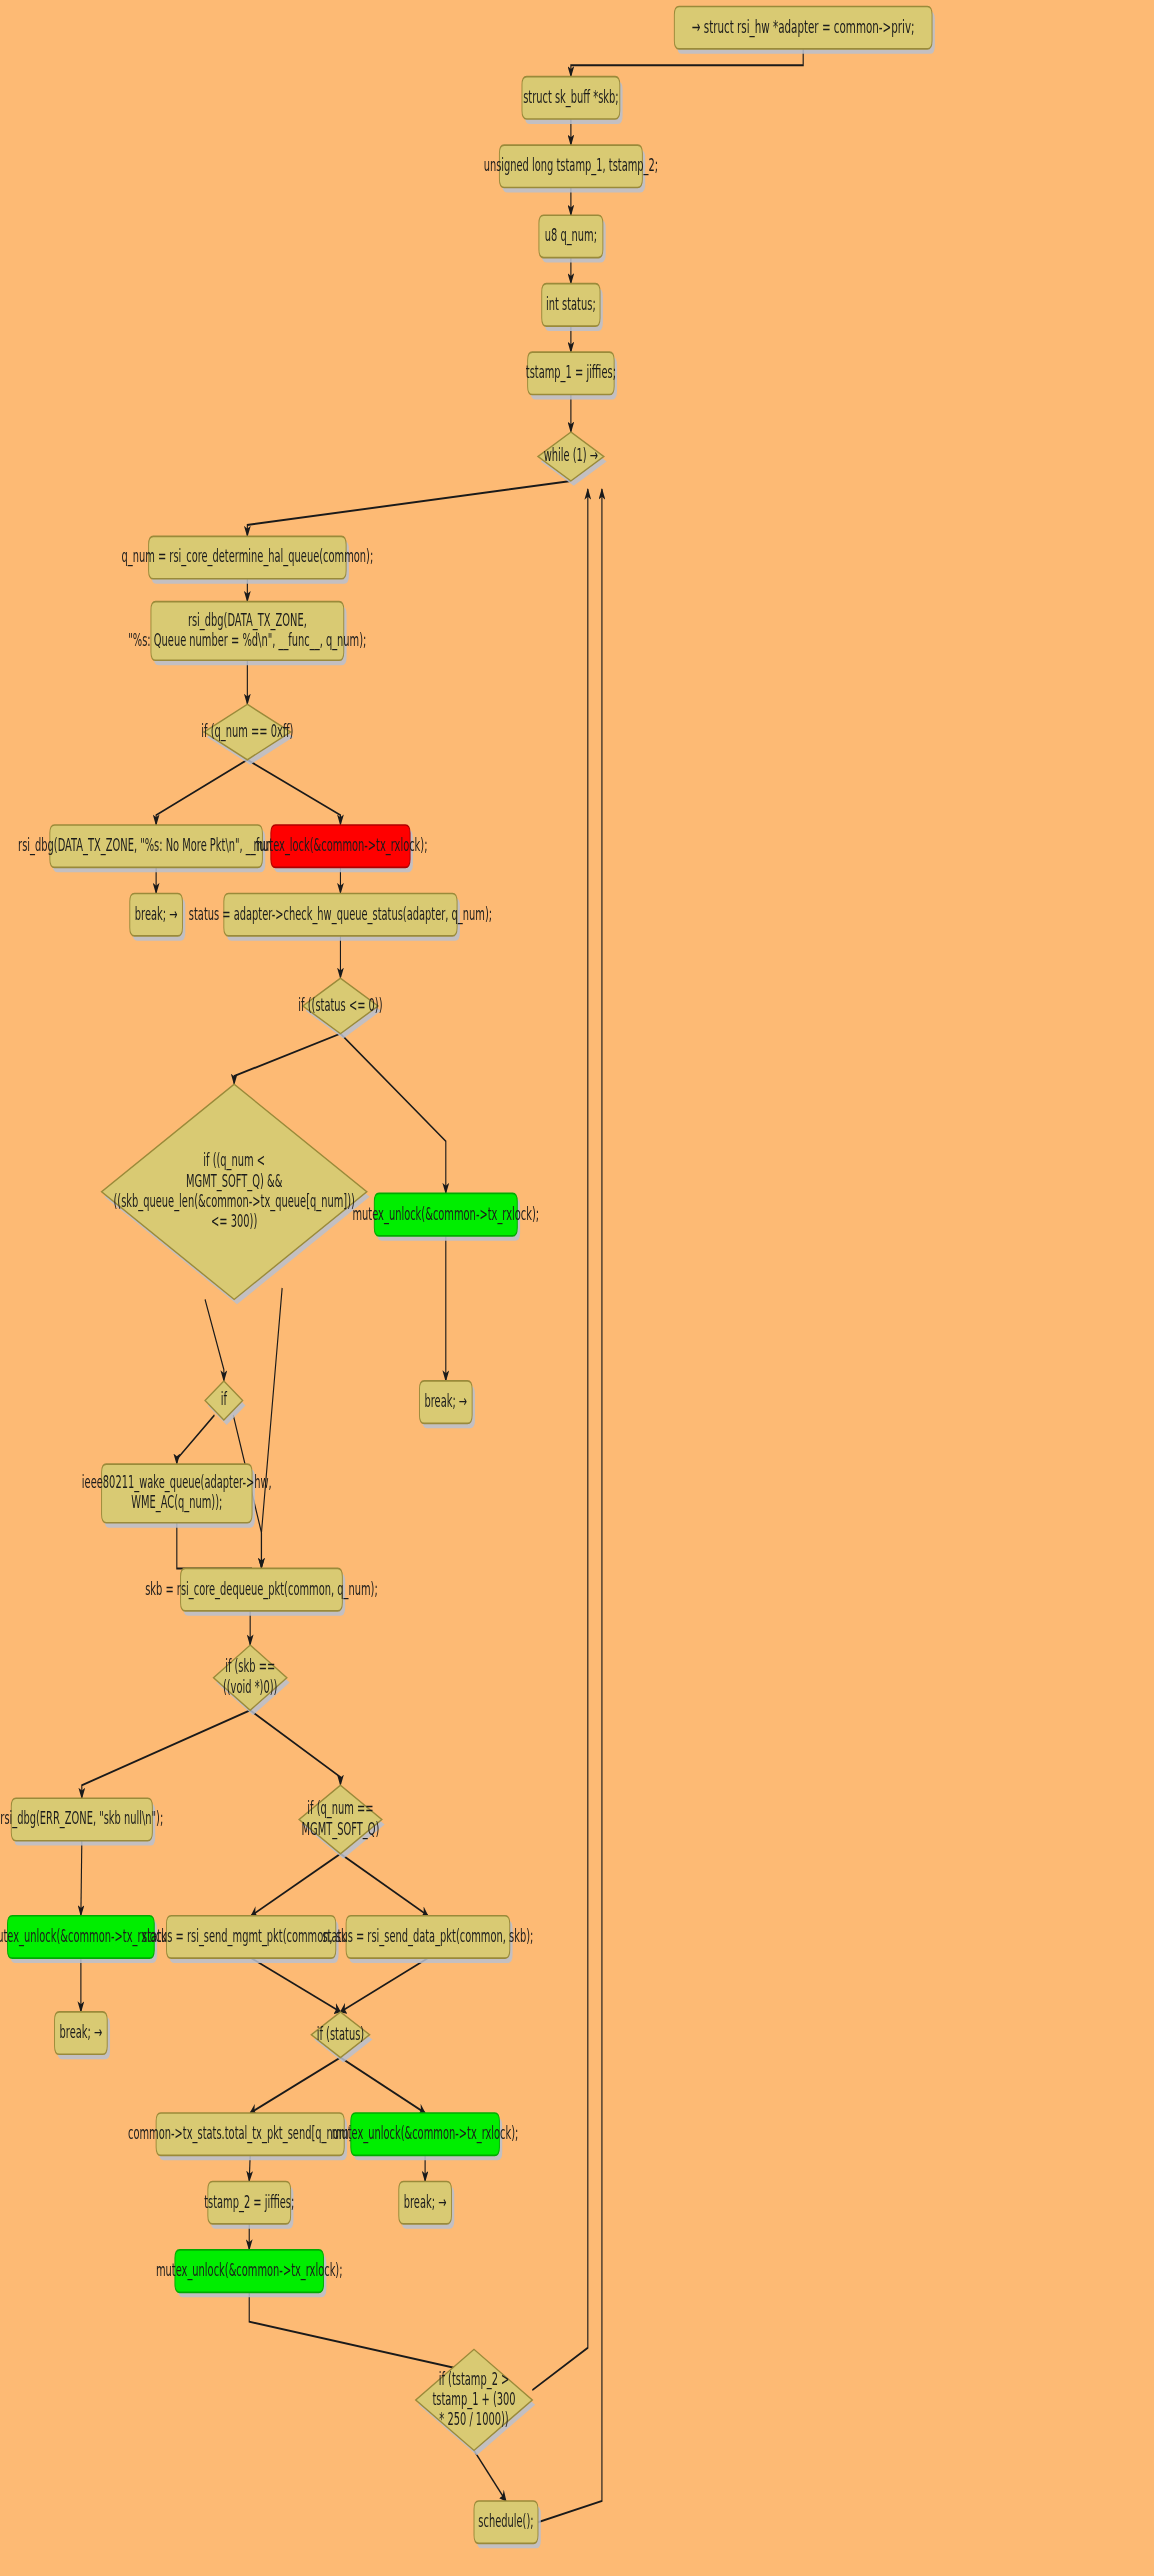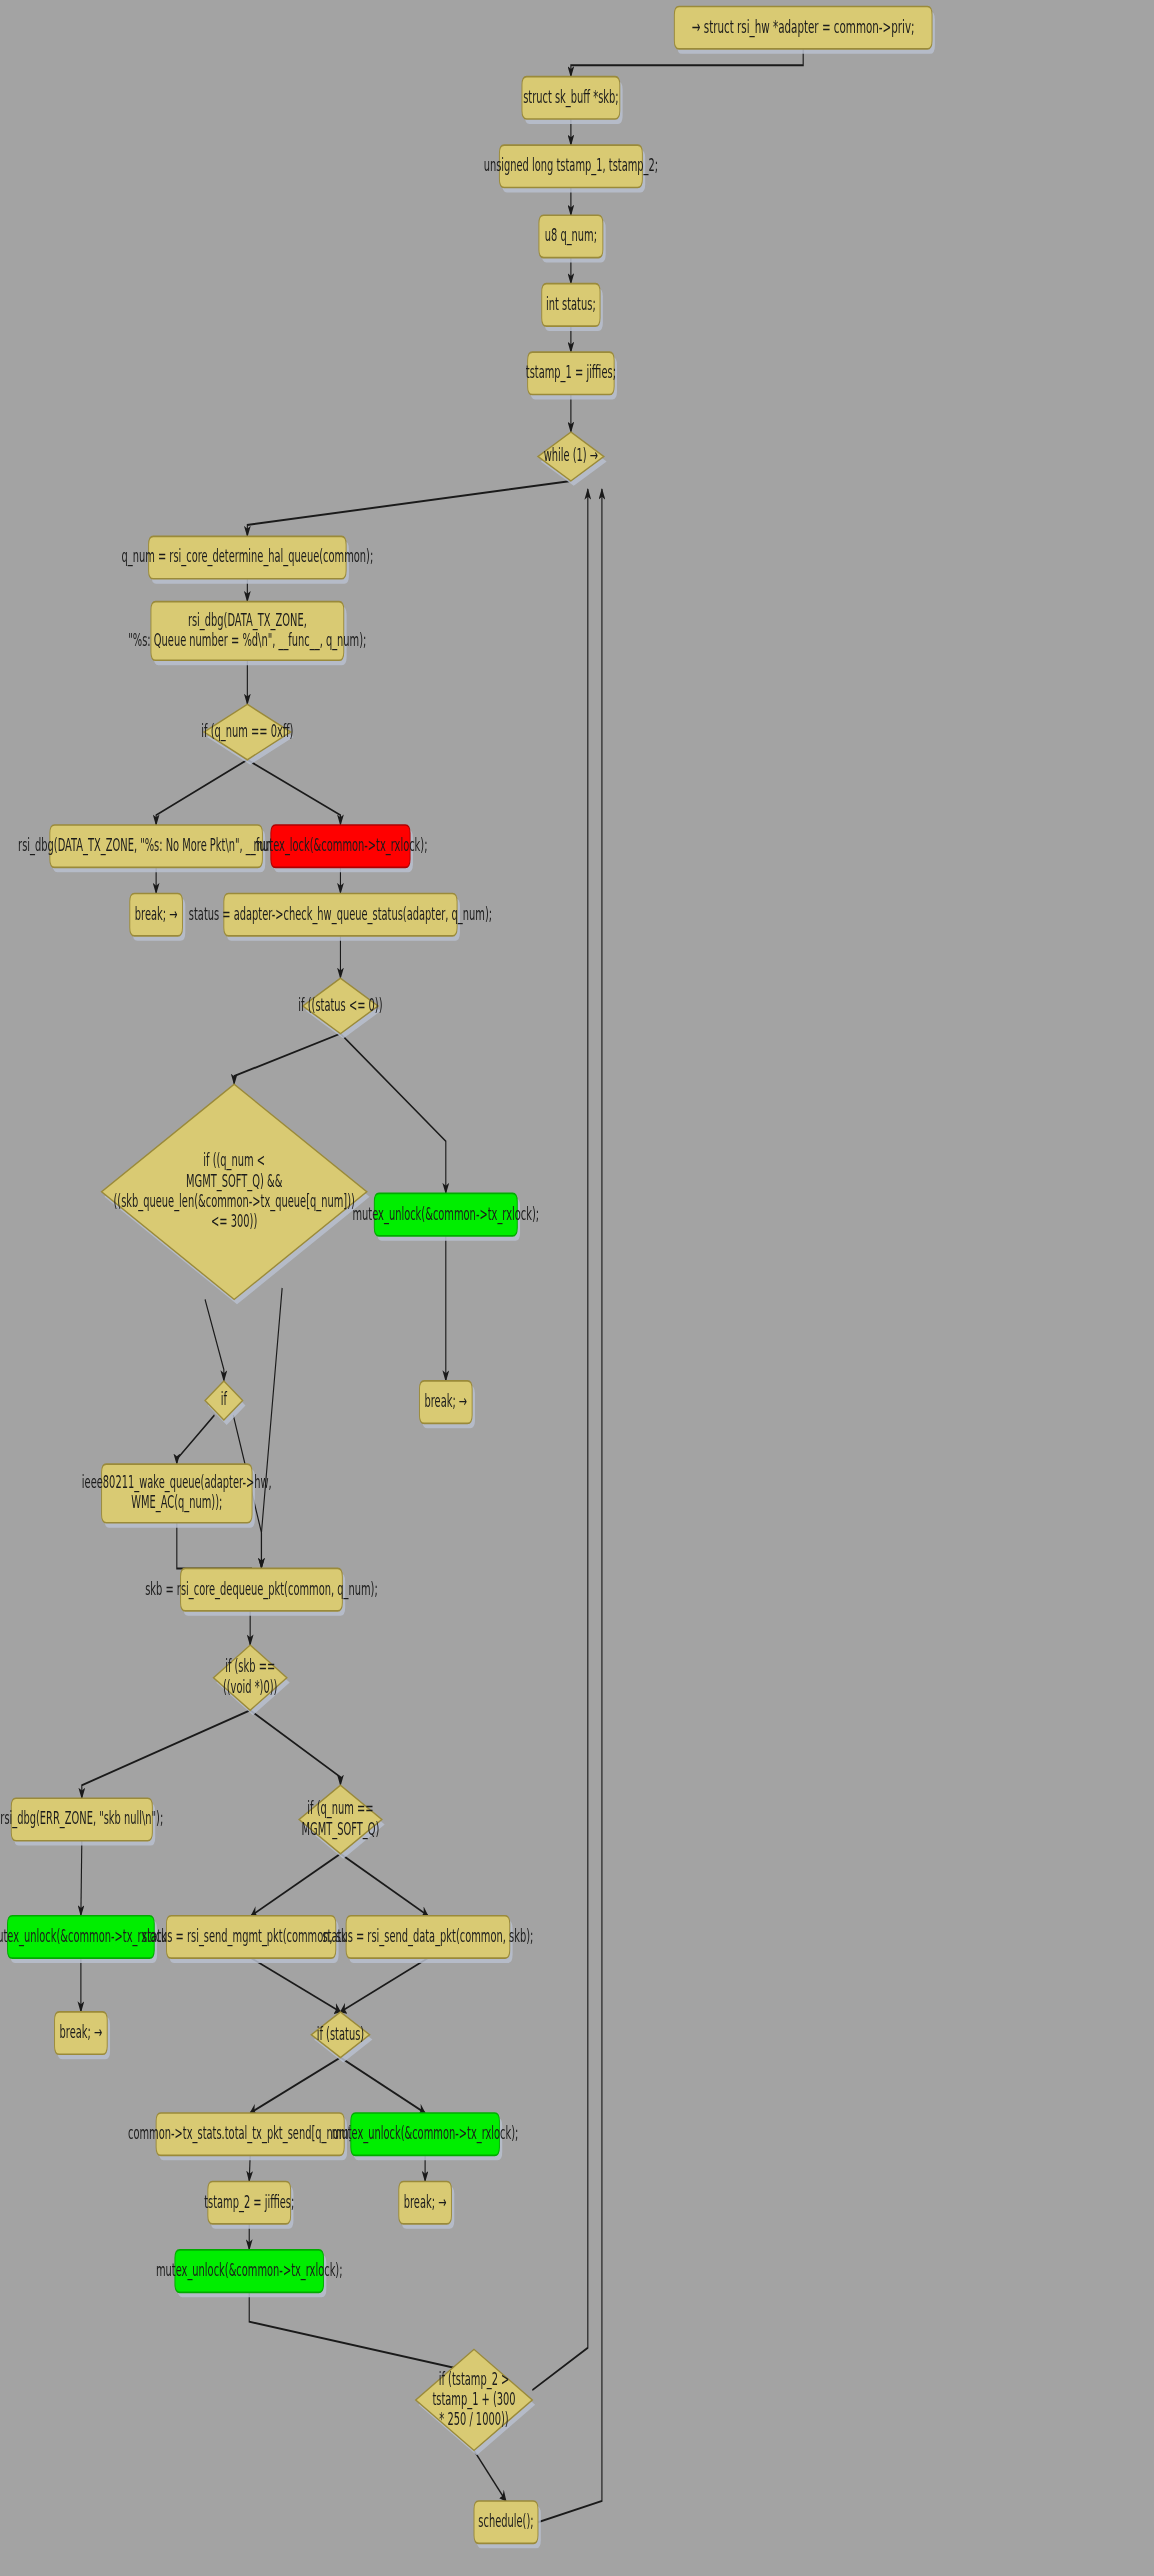--- a/index.html
+++ b/index.html
@@ -4,21 +4,21 @@
 <style>
   html, body {
     margin: 0;
     padding: 0;
     background: #ffffff;
   }
   #canvas-wrap {
     position: relative;
     width: 1154px;
     height: 2576px;
-    background: #a3a3a3;
+    background: #fdba74;
     font-family: "DejaVu Sans", sans-serif;
   }
   svg#flow {
     position: absolute;
     top: 0; left: 0;
     width: 1154px;
     height: 2576px;
     overflow: visible;
   }
   .edge {

